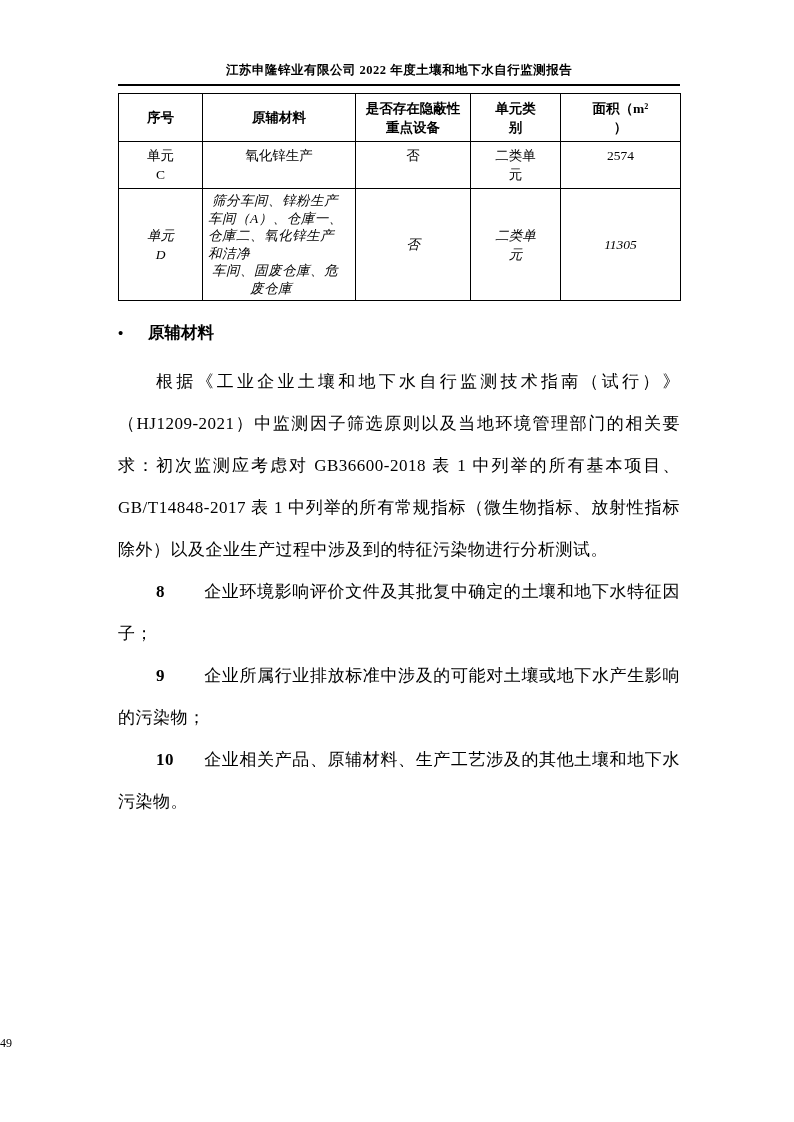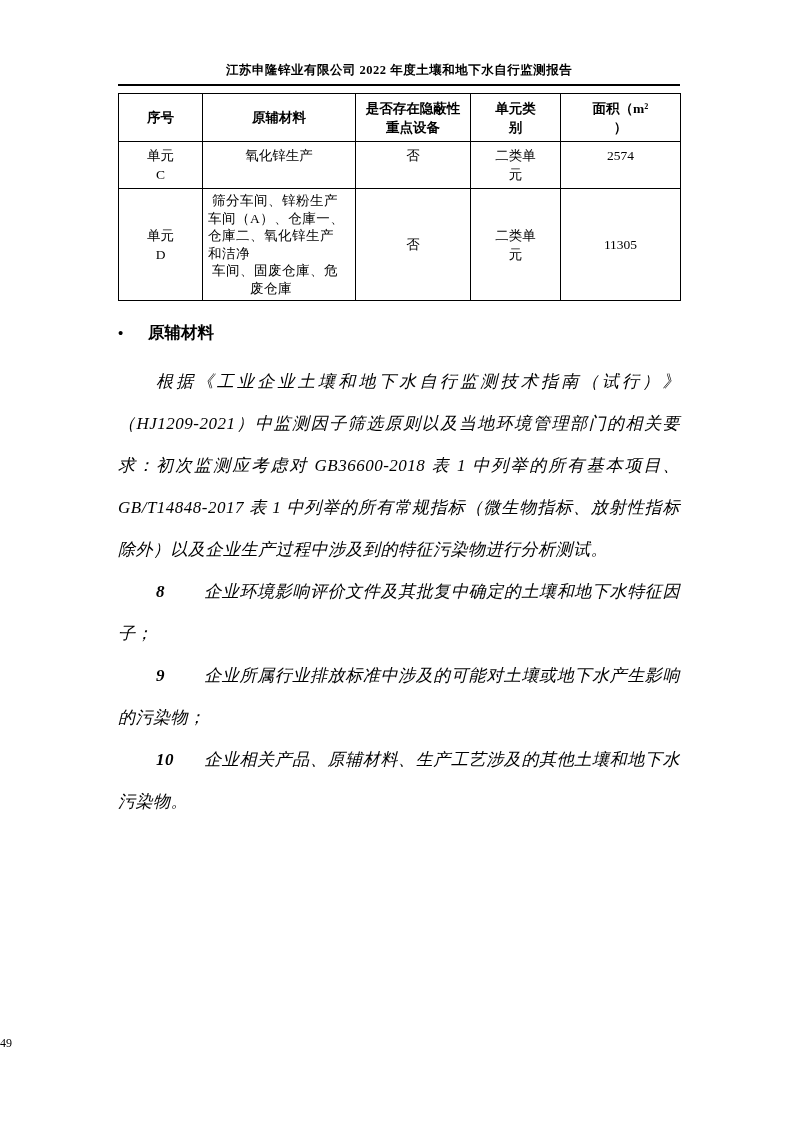--- a/index.html
+++ b/index.html
@@ -42,21 +42,21 @@
     line-height: 19px;
     overflow: hidden;
   }
   .report-table th { font-weight: bold; }
   .pre { white-space: pre-line; }
   .prewrap { white-space: pre-wrap; }
   tr.row-head   { height: 48px; }
   tr.row-unit-c { height: 44px; }
   tr.row-unit-c td { vertical-align: top; }
   tr.row-unit-d { height: 108px; }
-  tr.row-unit-d td { vertical-align: middle; }
+  tr.row-unit-d td { vertical-align: middle; font-style: italic; }
   td.cell-sites-multiline {
     text-align: left;
     font-size: 13.5px;
     line-height: 17.5px;
     padding: 3px 5px;
     letter-spacing: 0.5px;
   }
   .section-heading {
     margin-top: 21px;
     display: flex;
@@ -69,21 +69,21 @@
     width: 30px;
     display: inline-block;
   }
   .body-text {
     margin-top: 17px;
     font-size: 17px;
     line-height: 42px;
     text-align: justify;
     letter-spacing: 0.5px;
   }
-  .body-text p { margin: 0; text-indent: 38px; font-style: italic; }
+  .body-text p { margin: 0; text-indent: 38px; }
   .list-num {
     display: inline-block;
     width: 48px;
     font-weight: bold;
     text-indent: 0;
   }
   .page-footer {
     position: absolute;
     left: 0; right: 0;
     top: 1036px;

